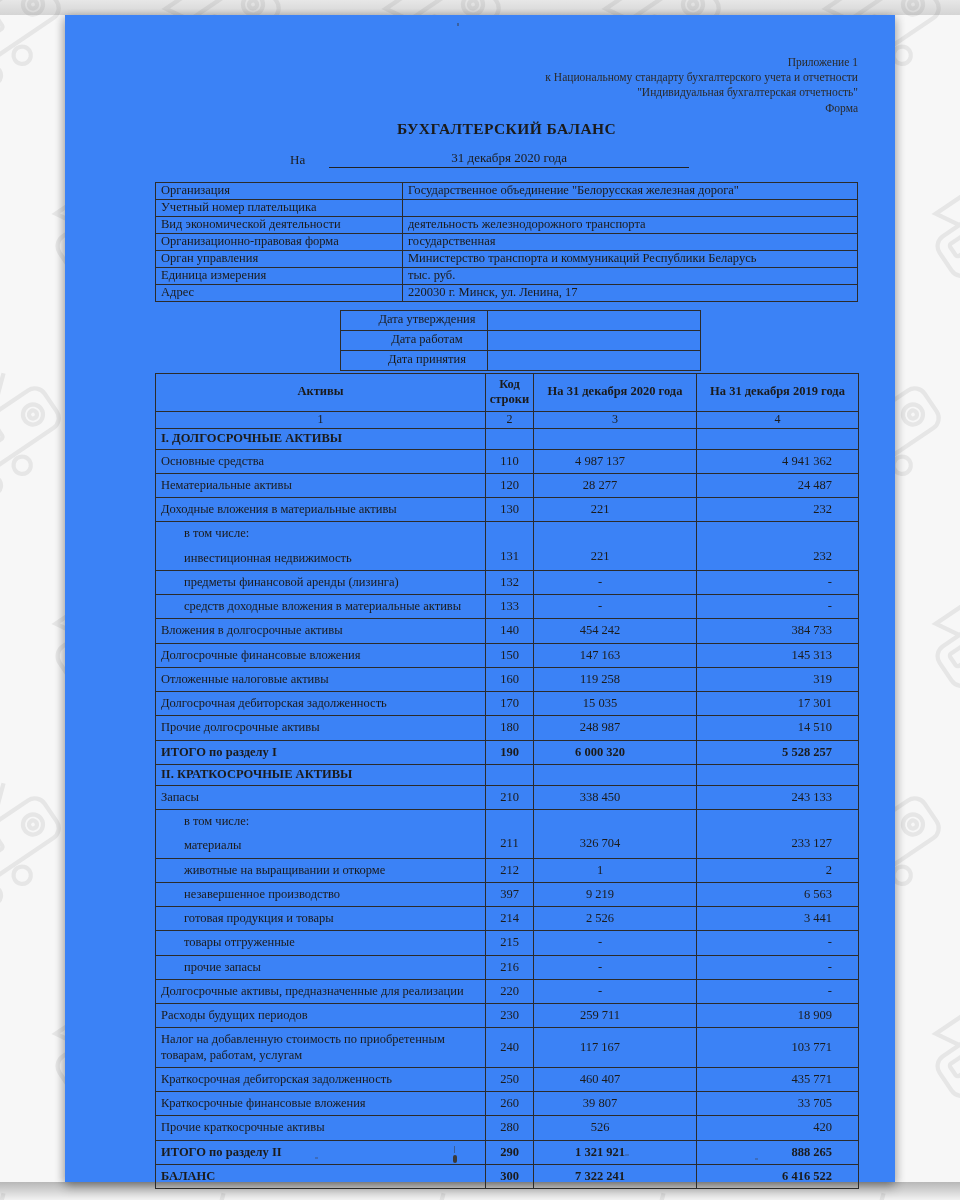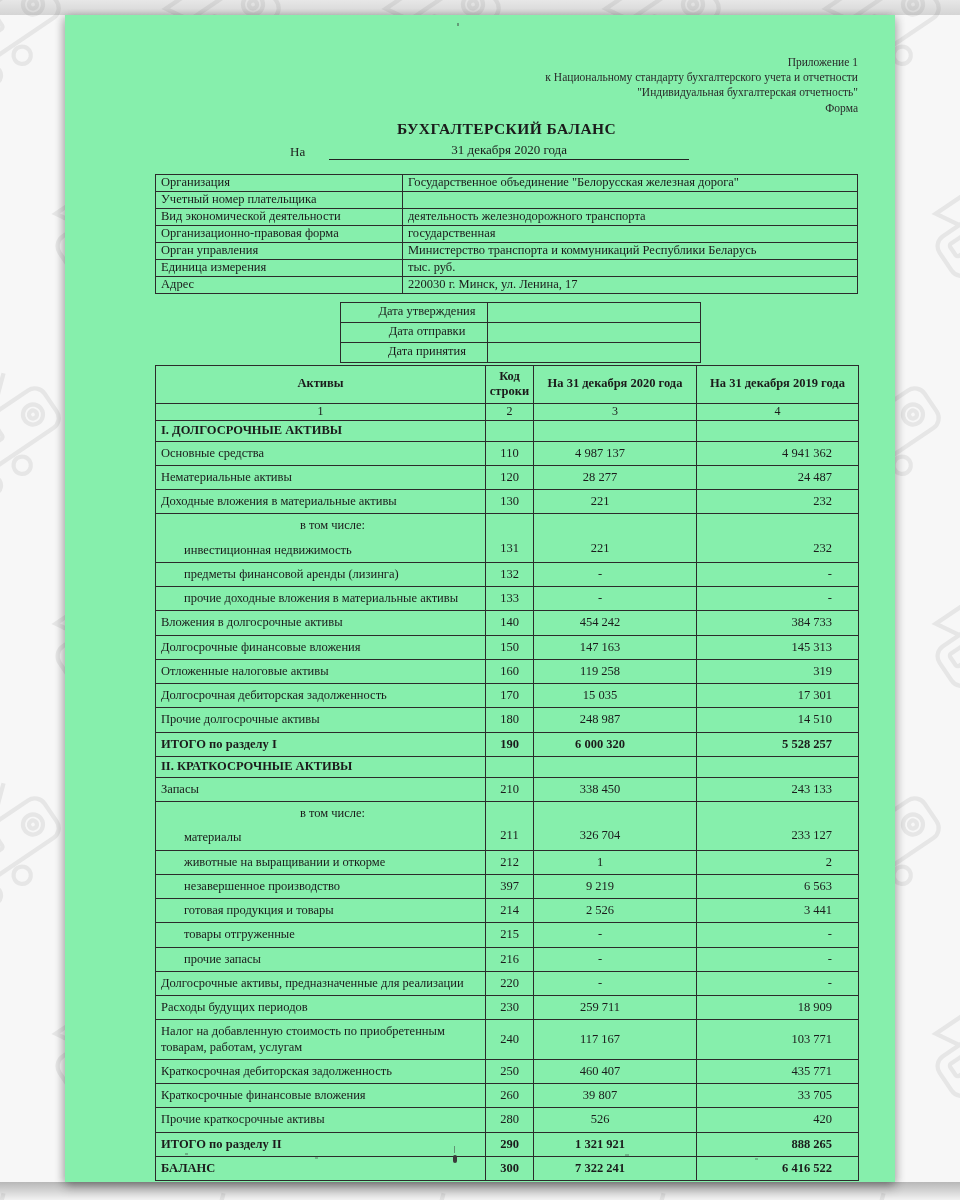--- a/index.html
+++ b/index.html
@@ -23,28 +23,28 @@
   }
   .band-bottom {
     position: absolute; left: 0; right: 0; top: 1182px; height: 18px; z-index: 1;
     background: linear-gradient(rgba(80,80,80,0.38), rgba(160,160,160,0.06));
   }
 
   
   .page {
     position: absolute; left: 65px; top: 15px; z-index: 2;
     width: 830px; height: 1167px;
-    background: #86efac;
+    background: #3b82f6;
     box-shadow: -4px 0 7px rgba(0,0,0,0.10), 4px 0 7px rgba(0,0,0,0.08), 0 5px 10px rgba(0,0,0,0.30);
     padding: 40px 37px 0 90px;
   }
 
   .appendix { text-align: right; font-size: 11.5px; line-height: 1.32; color: #2a2a2a; }
 
-  .title { margin: 4px 0 4px 0; text-align: center; font-size: 15.5px; font-weight: bold; letter-spacing: 0.4px; }
+  .title { margin: 4px 0 12px 0; text-align: center; font-size: 15.5px; font-weight: bold; letter-spacing: 0.4px; }
 
   .date-line { display: flex; align-items: flex-end; margin-top: 3px; font-size: 13px; }
   .date-prefix { margin-left: 135px; }
   .date-value {
     margin-left: 24px; width: 360px; text-align: center;
     border-bottom: 1.6px solid #222; padding-bottom: 1px;
   }
 
   table { border-collapse: collapse; }
   td, th { border: 1px solid #2b2b2b; }
@@ -60,21 +60,21 @@
   .date-table .dt-value { width: 213px; }
 
   
   .balance-table { width: 703px; margin-top: 2px; font-size: 12.5px; border: 1.6px solid #222; table-layout: fixed; }
   .balance-table th { font-weight: bold; text-align: center; padding: 2px 3px; line-height: 1.25; }
   .balance-table thead tr.head-row th { height: 38px; }
   .balance-table thead tr.num-row td { text-align: center; height: 17px; padding: 0; font-size: 12px; }
   .balance-table td { padding: 4px 4px; line-height: 1.22; vertical-align: middle; }
   .name-cell { padding-left: 5px !important; margin-top: 12px; }
   tr.subitem .name-cell { padding-left: 28px !important; }
-  .prefix { margin-bottom: 9px; text-align: center; }
+  .prefix { margin-bottom: 9px; }
   .code-cell { text-align: center; }
   .val-cell { text-align: right; }
   .val-a { padding-right: 34px !important; text-align: center; }
   .val-b { padding-right: 26px !important; }
   tr.section td { font-weight: bold; height: 21px; padding-top: 1px; padding-bottom: 1px; }
   tr.total td { font-weight: bold; }
   tr.has-prefix .code-cell, tr.has-prefix .val-cell { vertical-align: bottom; padding-bottom: 6px; }
 
   
   .speck { position: absolute; background: #3a3a3a; z-index: 3; }
@@ -521,21 +521,21 @@
       </tbody>
   </table>
 
   <table class="date-table">
     <tbody>
         <tr>
           <td class="dt-label">Дата утверждения</td>
           <td class="dt-value"></td>
         </tr>
         <tr>
-          <td class="dt-label">Дата отправки</td>
+          <td class="dt-label">Дата работам</td>
           <td class="dt-value"></td>
         </tr>
         <tr>
           <td class="dt-label">Дата принятия</td>
           <td class="dt-value"></td>
         </tr>
       </tbody>
   </table>
 
   <table class="balance-table">
@@ -602,21 +602,21 @@
         <tr class="subitem">
           <td class="name-cell">
             <div class="nm">предметы финансовой аренды (лизинга)</div>
           </td>
           <td class="code-cell">132</td>
           <td class="val-cell val-a">-</td>
           <td class="val-cell val-b">-</td>
         </tr>
         <tr class="subitem">
           <td class="name-cell">
-            <div class="nm">прочие доходные вложения в материальные активы</div>
+            <div class="nm">средств доходные вложения в материальные активы</div>
           </td>
           <td class="code-cell">133</td>
           <td class="val-cell val-a">-</td>
           <td class="val-cell val-b">-</td>
         </tr>
         <tr class="item">
           <td class="name-cell">
             <div class="nm">Вложения в долгосрочные активы</div>
           </td>
           <td class="code-cell">140</td>

